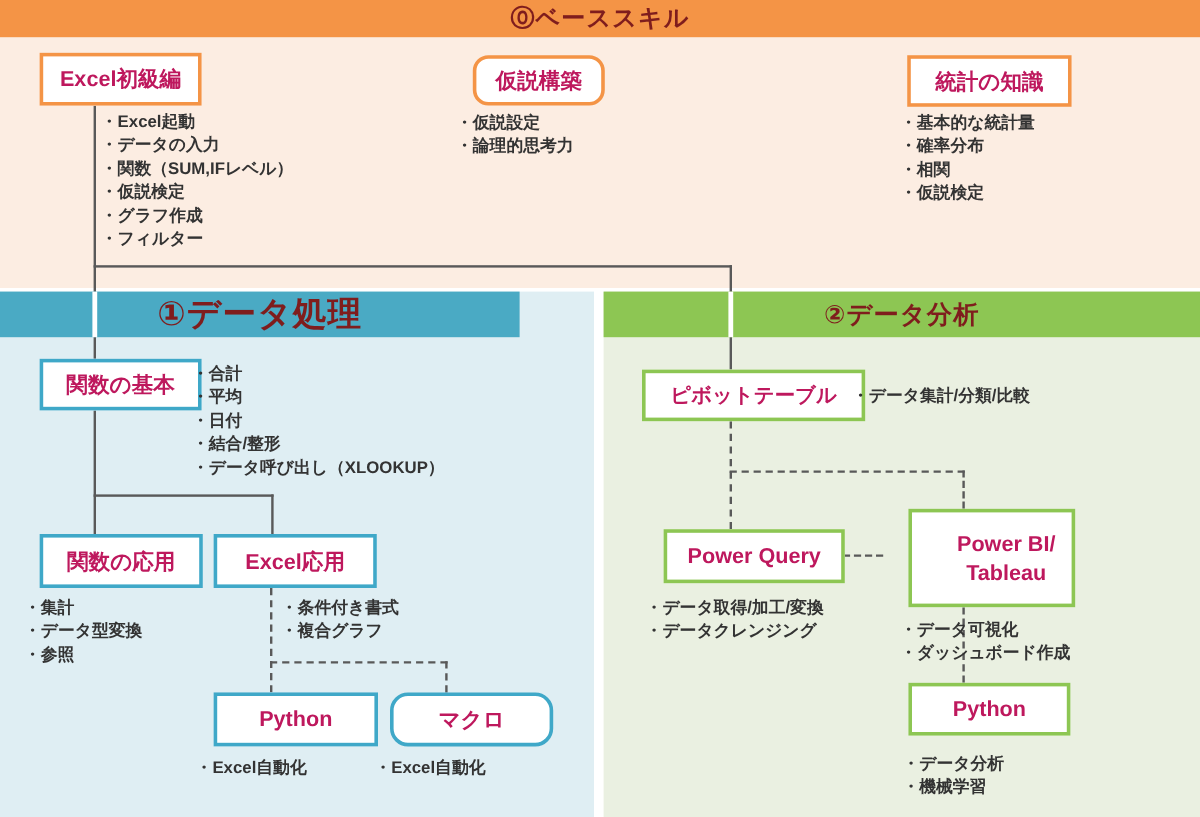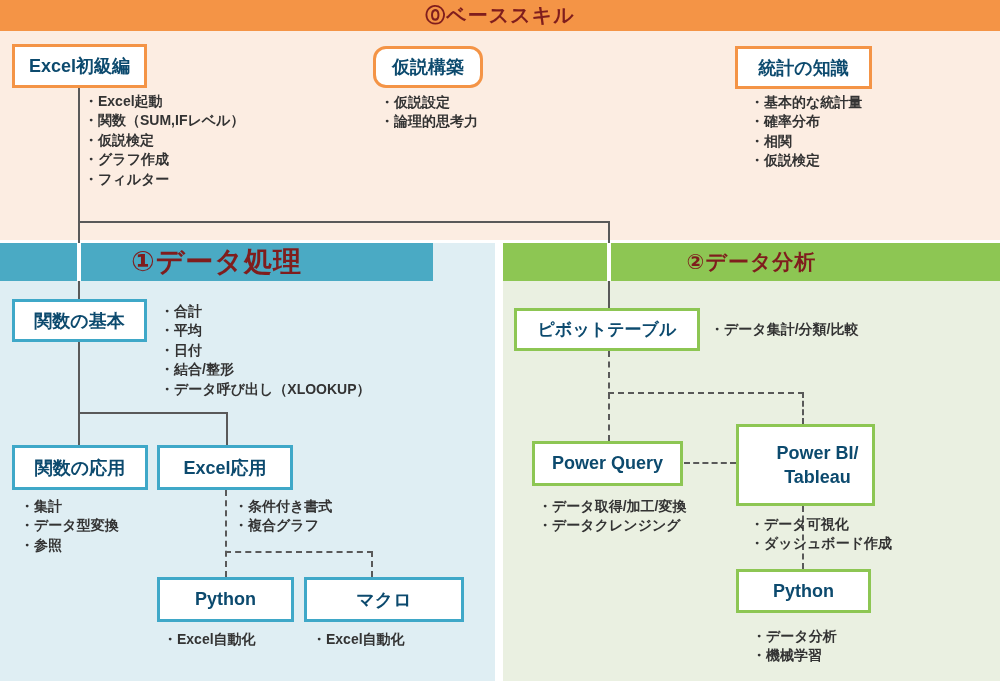--- a/index.html
+++ b/index.html
@@ -19,22 +19,22 @@
   .bar-proc{left:0;top:243px;width:433px;height:38px;background:var(--teal,#4AAAC4);font-size:28px;}
   .bar-anal{left:503px;top:243px;width:497px;height:38px;background:var(--green,#8DC653);font-size:21px;}
   
   .lv{width:2px;background:var(--line,#595959);z-index:1;}
   .lh{height:2px;background:var(--line,#595959);z-index:1;}
   .dv{width:0;border-left:2px dashed var(--line,#595959);z-index:1;}
   .dh{height:0;border-top:2px dashed var(--line,#595959);z-index:1;}
   .wcross{width:4px;background:#fff;z-index:3;}
   
   .box{background:#fff;display:flex;align-items:center;justify-content:center;
-       font-weight:700;color:#0c4a6e;font-size:18px;z-index:4;box-sizing:border-box;
-       text-align:center;white-space:nowrap;}
+       font-weight:700;color:#be185d;font-size:18px;z-index:4;box-sizing:border-box;
+       text-align:center;white-space:nowrap;margin-left:21px;}
   .b-orange{border:3px solid var(--orange,#F49446);}
   .b-teal{border:3px solid var(--teal-border,#3FA8C8);}
   .b-green{border:3px solid var(--green,#8DC653);}
   .box .l2{line-height:1.35;}
   .fs17{font-size:17px;}
   
   .list{z-index:4;color:#333;font-weight:700;font-size:14px;line-height:19.4px;white-space:nowrap;}
 </style>
 </head>
 <body>
@@ -73,20 +73,21 @@
   </div>
   <div class="abs box b-orange" style="left:373px;top:46px;width:110px;height:42px;border-radius:13px;">
     <span>仮説構築</span>
   </div>
   <div class="abs box b-orange" style="left:735px;top:46px;width:137px;height:43px;">
     <span>統計の知識</span>
   </div>
 
   <div class="abs list" style="left:84px;top:92px;">
       <div class="li">・Excel起動</div>
+      <div class="li">・データの入力</div>
       <div class="li">・関数（SUM,IFレベル）</div>
       <div class="li">・仮説検定</div>
       <div class="li">・グラフ作成</div>
       <div class="li">・フィルター</div>
     </div>
   <div class="abs list" style="left:380px;top:93px;">
       <div class="li">・仮説設定</div>
       <div class="li">・論理的思考力</div>
     </div>
   <div class="abs list" style="left:750px;top:93px;">
@@ -101,21 +102,21 @@
   </div>
   <div class="abs box b-teal" style="left:12px;top:445px;width:136px;height:45px;">
     <span>関数の応用</span>
   </div>
   <div class="abs box b-teal" style="left:157px;top:445px;width:136px;height:45px;">
     <span>Excel応用</span>
   </div>
   <div class="abs box b-teal" style="left:157px;top:577px;width:137px;height:45px;">
     <span>Python</span>
   </div>
-  <div class="abs box b-teal" style="left:304px;top:577px;width:160px;height:45px;">
+  <div class="abs box b-teal" style="left:304px;top:577px;width:136px;height:45px;border-radius:15px;">
     <span>マクロ</span>
   </div>
 
   <div class="abs list" style="left:160px;top:302px;">
       <div class="li">・合計</div>
       <div class="li">・平均</div>
       <div class="li">・日付</div>
       <div class="li">・結合/整形</div>
       <div class="li">・データ呼び出し（XLOOKUP）</div>
     </div>

